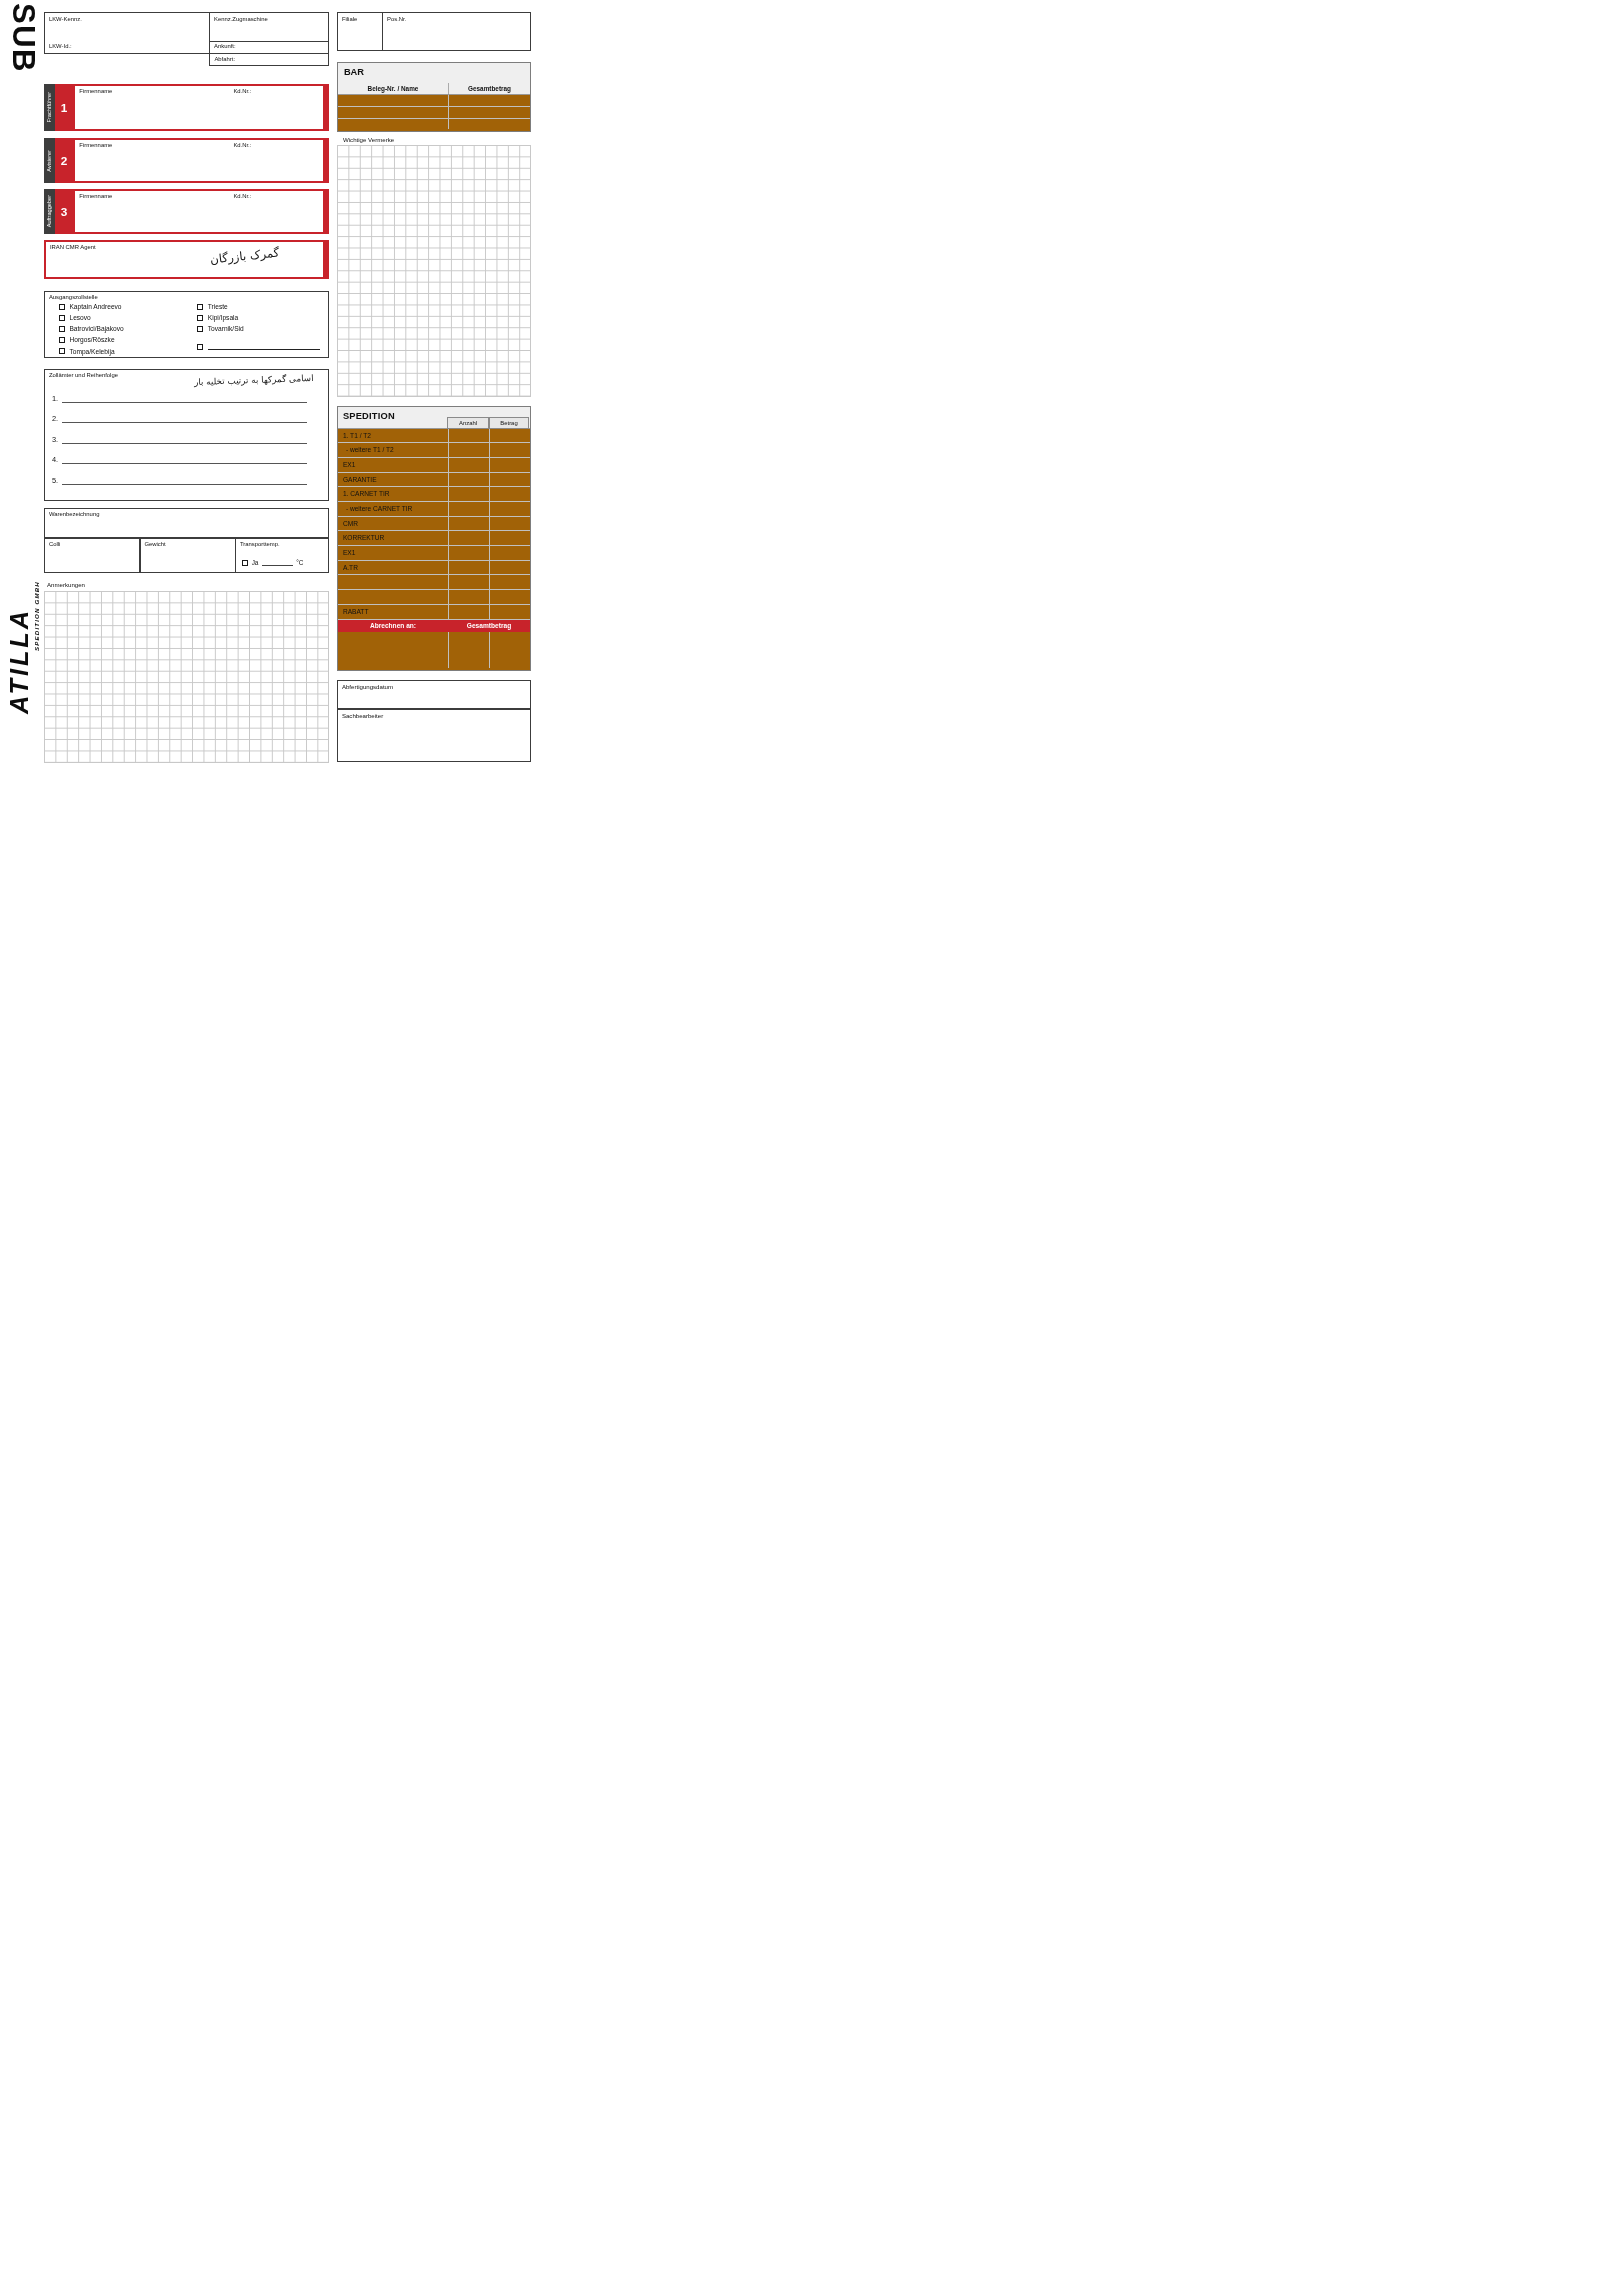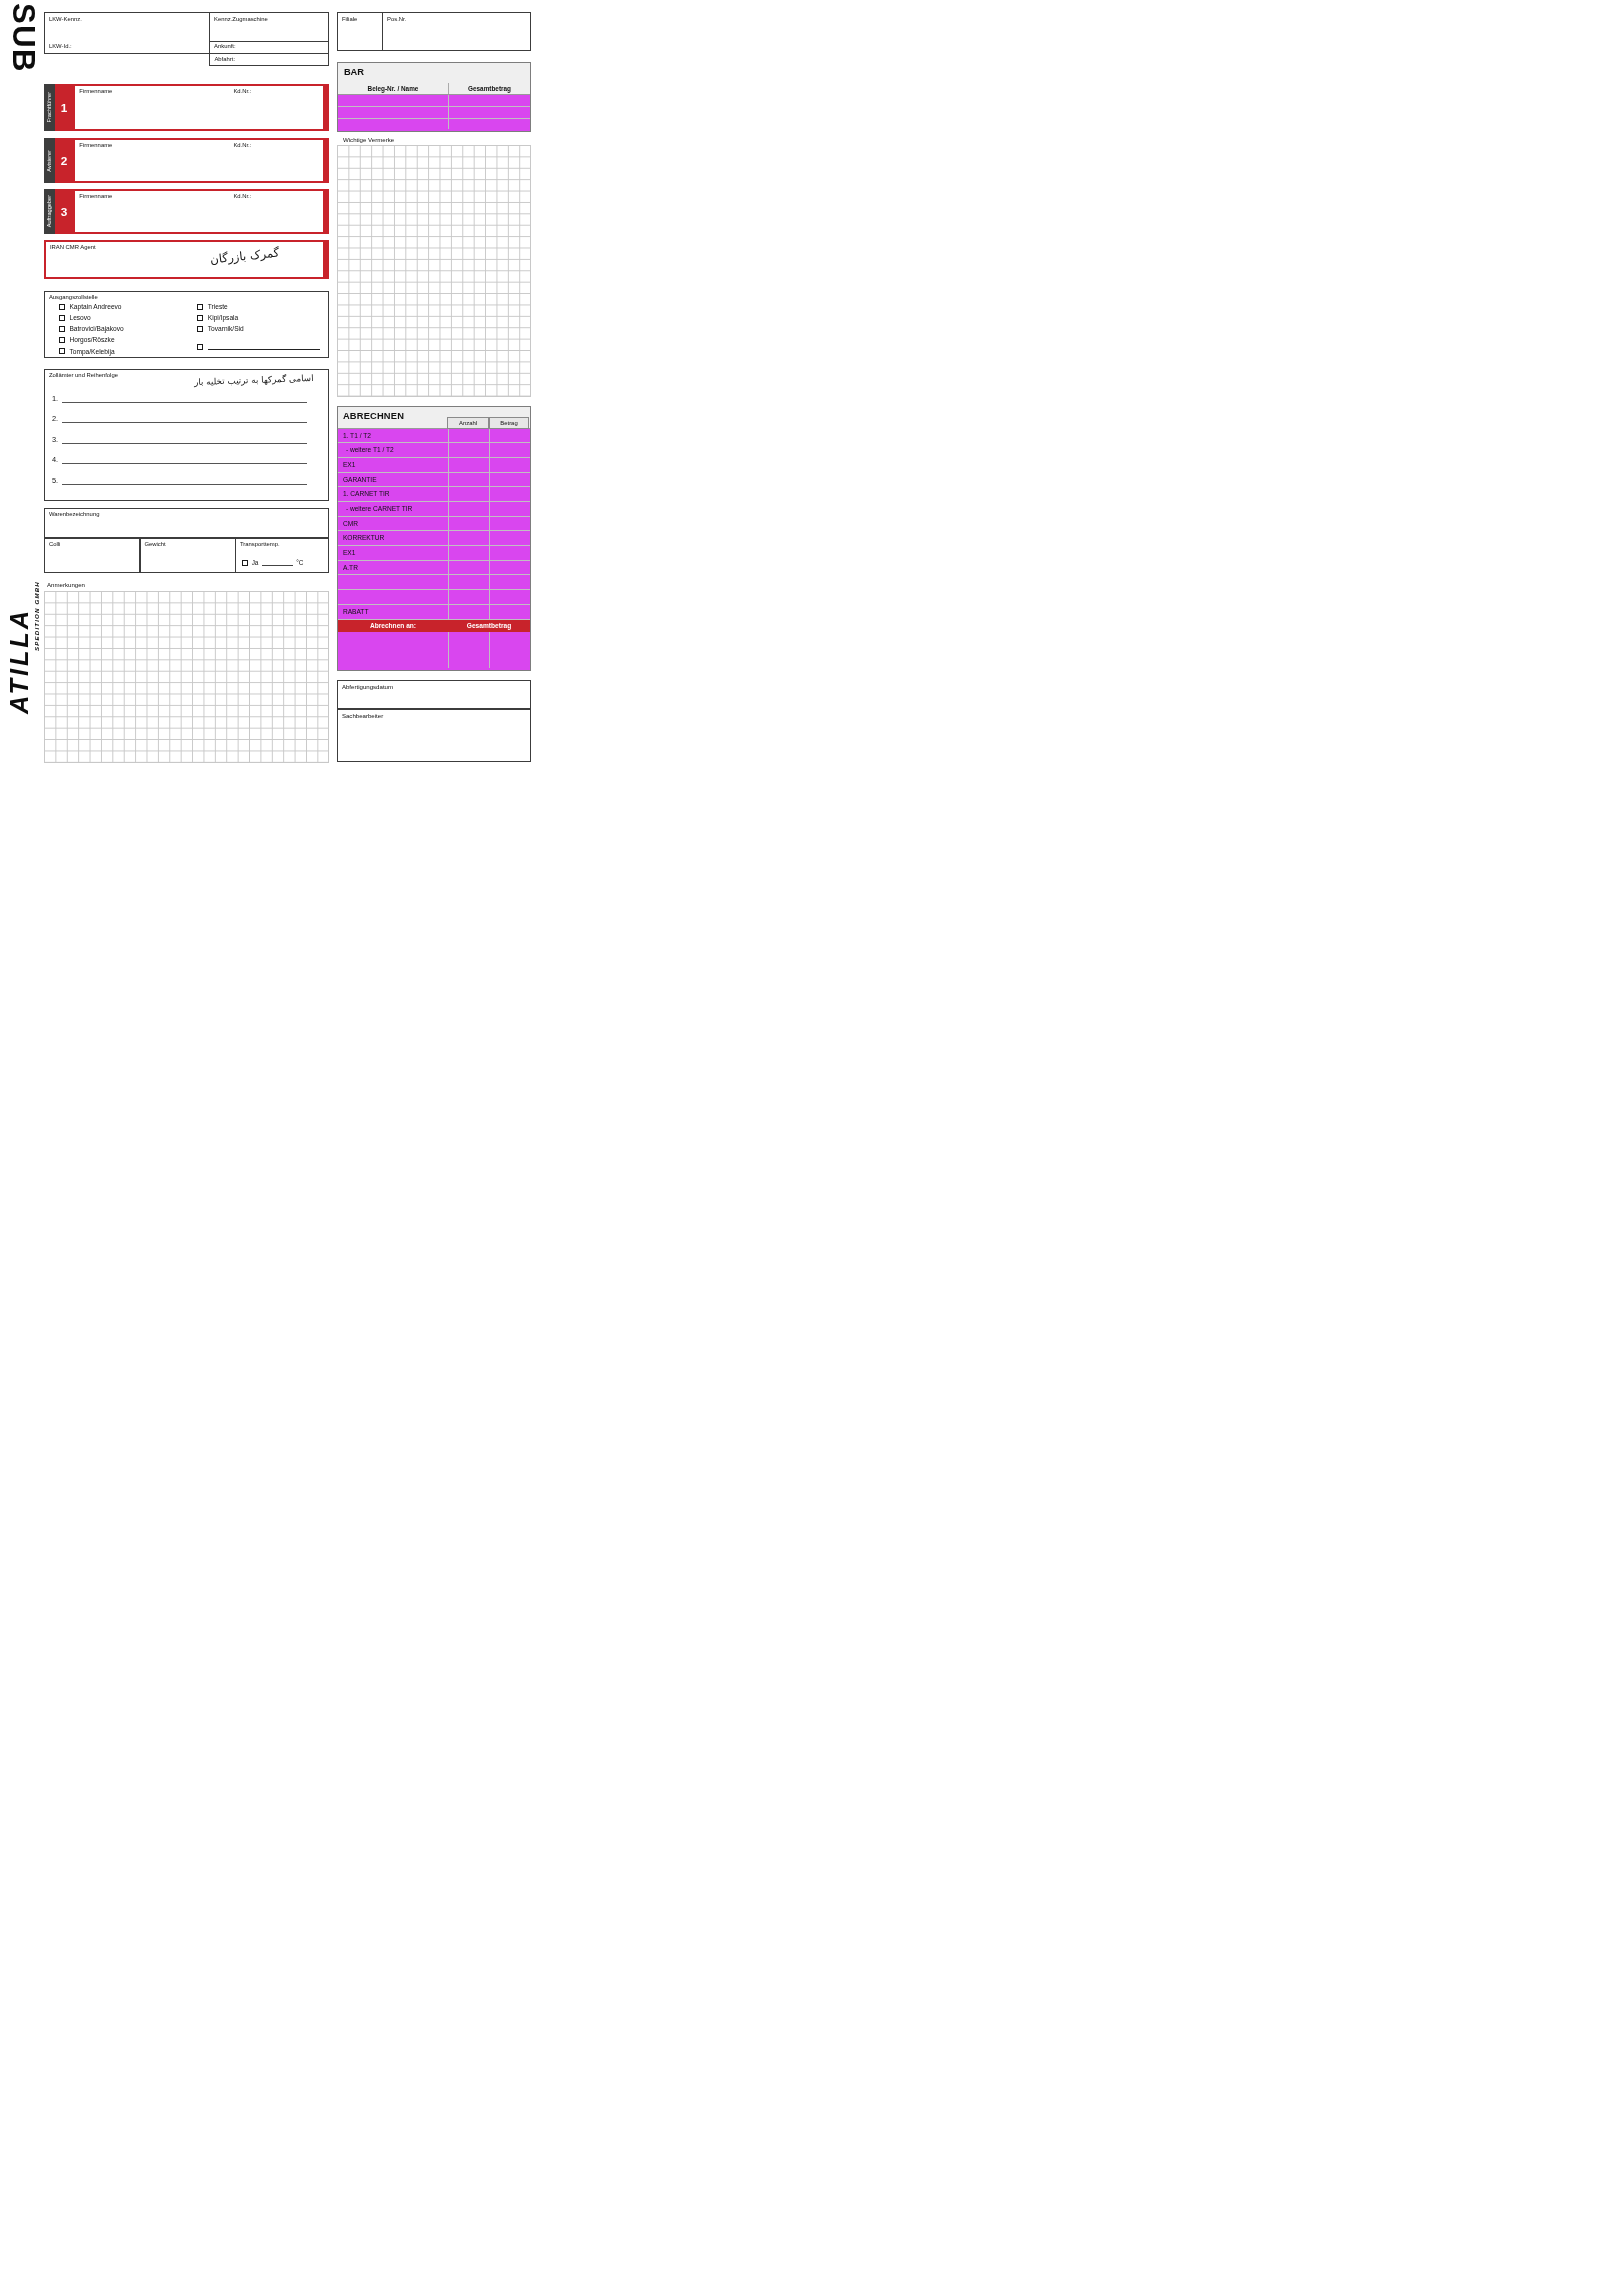--- a/index.html
+++ b/index.html
@@ -3,21 +3,21 @@
 <meta charset="utf-8">
 <style>
   :root{
     --red:#c8232b; --dark:#3d3d3d; --grid:#c8c8c8; --frame:#7d7d7d;
     --ink:#111; --line:#3c3c3c; --rowline:#c0c0c0; --hdrbg:#efefef;
   }
   *{box-sizing:border-box;margin:0;padding:0;}
   body{background:#fff;font-family:"Liberation Sans","DejaVu Sans",sans-serif;color:var(--ink);}
   .page{position:relative;width:541px;height:765px;background:#fff;overflow:hidden;}
   .box{position:absolute;border:0.5px solid var(--line);background:#fff;}
-  .frame{position:absolute;border:1.5px solid var(--frame);background:#d946ef;}
+  .frame{position:absolute;border:1.5px solid var(--frame);background:#a16207;}
   .lbl{position:absolute;font-size:5.9px;white-space:nowrap;}
   .lbl13{position:absolute;font-size:6.1px;white-space:nowrap;}
   .vup{writing-mode:vertical-rl;transform:rotate(180deg);}
   .vdown{writing-mode:vertical-rl;}
   .sub-logo{position:absolute;left:7.9px;top:2.9px;height:101px;font-size:31px;font-weight:bold;letter-spacing:1.5px;line-height:1;color:#0d0d0d;}
   .atilla-name{position:absolute;left:6.9px;top:572px;height:142px;font-size:25.5px;font-weight:bold;font-style:italic;letter-spacing:2.9px;line-height:1;color:#0d0d0d;}
   .atilla-sub{position:absolute;left:33px;top:580px;height:71px;font-size:6.1px;font-weight:bold;font-style:italic;letter-spacing:1.2px;color:#0d0d0d;}
   .divider-v{position:absolute;top:0;bottom:0;border-left:0.5px solid var(--line);}
   .party{position:absolute;left:44px;width:285px;display:flex;}
   .party-role{width:10.8px;background:var(--dark);color:#fff;display:flex;align-items:center;justify-content:center;font-size:5.6px;}
@@ -245,21 +245,21 @@
   </div>
 
   <span class="lbl13" style="left:47px;top:581px;">Anmerkungen</span>
   <div class="gridpaper" style="left:44px;top:591px;width:285px;height:172px;"></div>
 
   <span class="lbl13" style="left:343px;top:136px;">Wichtige Vermerke</span>
   <div class="gridpaper" style="left:337px;top:145px;width:194px;height:252px;"></div>
 
   <div class="frame" style="left:337px;top:406px;width:194px;height:265px;">
     <div class="ab-header">
-      <span class="ab-title">ABRECHNEN</span>
+      <span class="ab-title">SPEDITION</span>
       <span class="ab-hcell" style="left:109px;width:42px;">Anzahl</span>
       <span class="ab-hcell" style="left:151px;width:40px;">Betrag</span>
     </div>
     <div class="ab-row">
         <div class="rl">1. T1 / T2</div>
         <div class="rv1"></div>
         <div class="rv2"></div>
       </div>
     <div class="ab-row indent">
         <div class="rl">- weitere T1 / T2</div>

